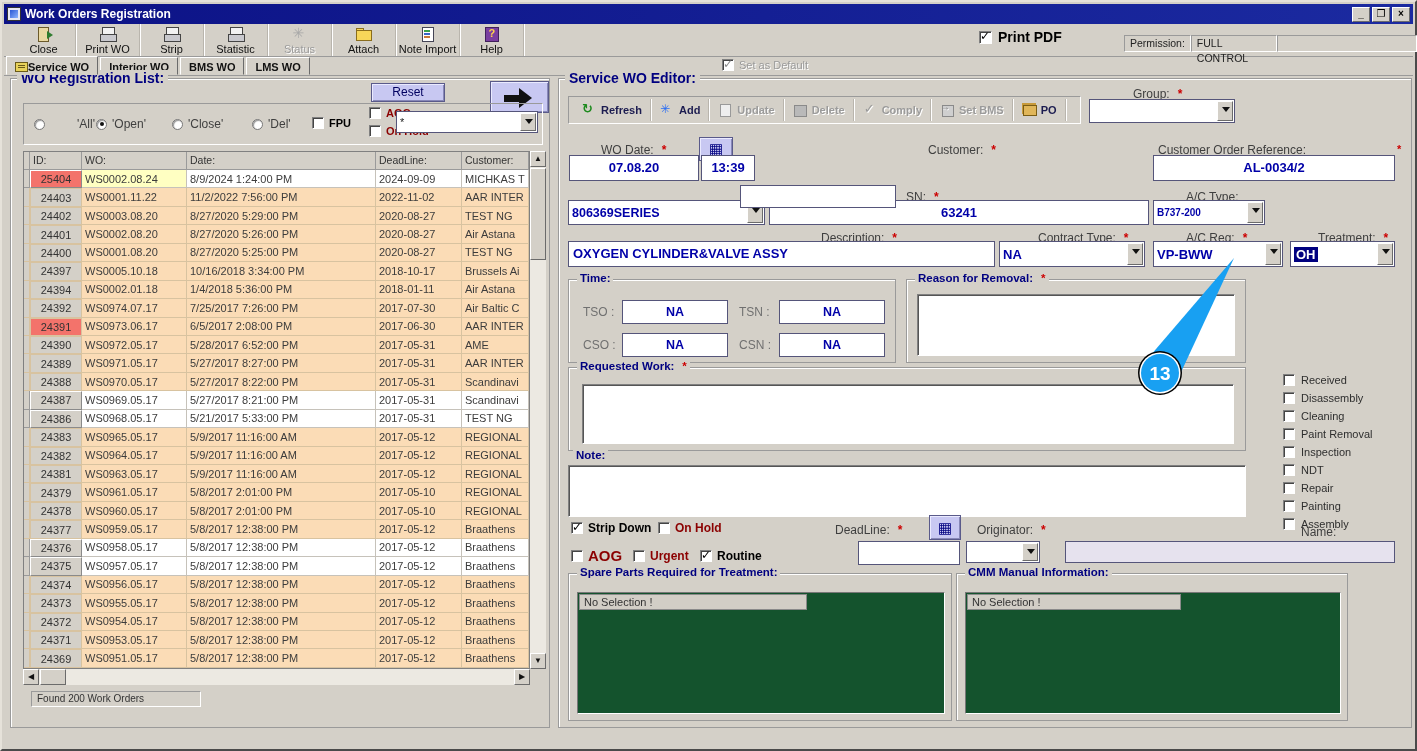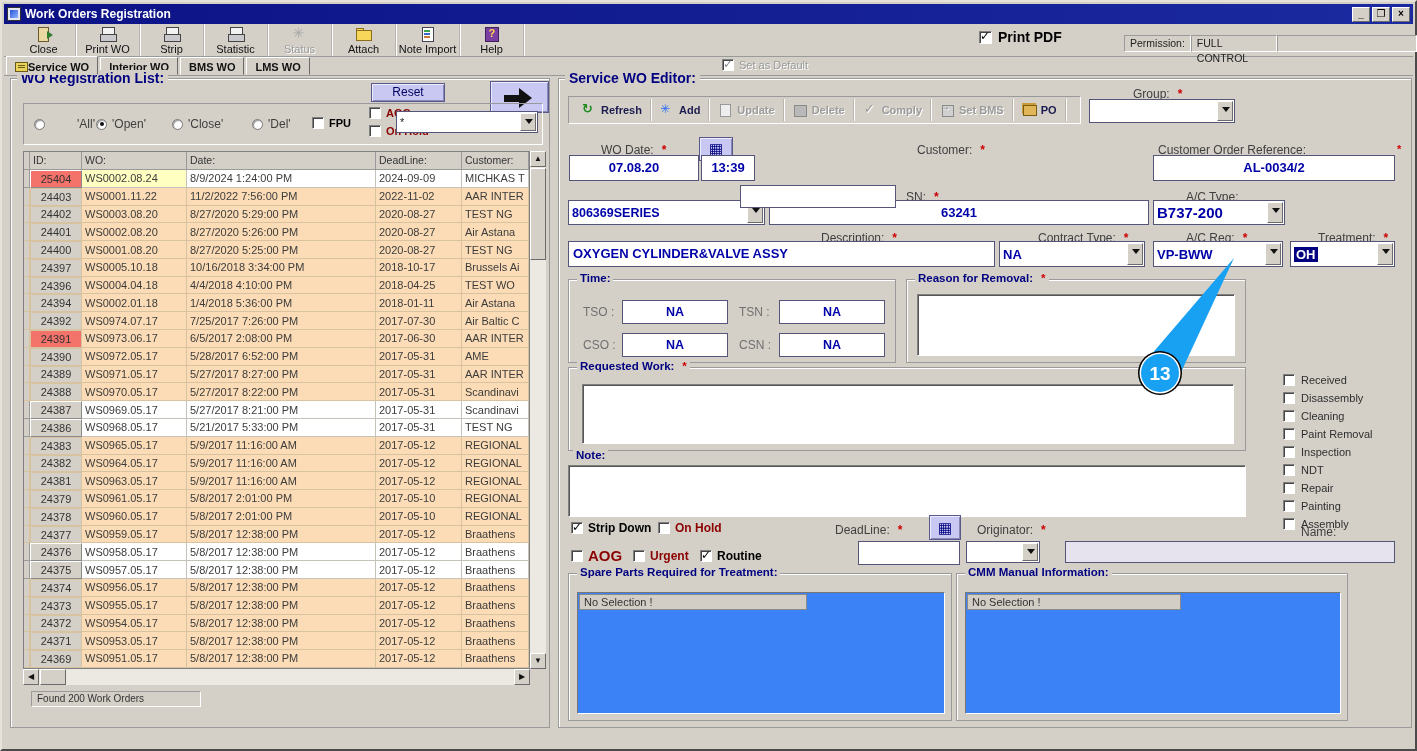--- a/index.html
+++ b/index.html
@@ -112,21 +112,21 @@
   .eic-comply::before { content:"\2713"; position:absolute; left:2px; top:-2px; color:#9b9b9b; font-size:13px; font-weight:bold; }
   .eic-setbms::before { content:""; position:absolute; left:3px; top:2px; width:10px; height:10px; background:#cfcfcf; border:1px solid #8a8a8a; }
   .eic-setbms::after { content:"\2192"; position:absolute; left:1px; top:-2px; color:#888; font-size:10px; }
   .eic-po::before { content:""; position:absolute; left:2px; top:2px; width:12px; height:9px; background:#e0b659; border:1px solid #7a5d14; box-shadow:-1px -2px 0 #c89a3a; }
 
   .wonum { position:absolute; left:684px; top:16px; width:152px; height:32px; background:#fff; border:1px solid #55557a; color:#0010cc; font-weight:bold; font-size:21px; text-align:center; line-height:30px; }
 
   .ck-list { position:absolute; left:724px; top:292px; width:130px; }
   .ck-item { display:flex; align-items:center; gap:6px; height:18px; color:#2e2e2e; font-size:11px; }
 
-  .noselbox { position:absolute; background:#3b82f6; border:1px solid; border-color:#777 #fff #fff #777; }
+  .noselbox { position:absolute; background:#14532d; border:1px solid; border-color:#777 #fff #fff #777; }
   .nosel-hdr { position:absolute; left:1px; top:1px; height:16px; background:#d2cec6; border:1px solid #8a8a8a; font-size:11px; color:#333; padding:1px 0 0 4px; }
 
   .maroon { color:#8b0000; font-weight:bold; }
   .blackb { color:#000; font-weight:bold; }
 
   .callout-svg { position:absolute; left:0; top:0; pointer-events:none; z-index:60; }
 </style>
 </head>
 <body>
 
@@ -313,28 +313,20 @@
           <div class="trow peach">
             <div class="td sel c0"></div>
             <div class="td idc c1">24397</div>
             <div class="td c2">WS0005.10.18</div>
             <div class="td c3">10/16/2018 3:34:00 PM</div>
             <div class="td c4">2018-10-17</div>
             <div class="td c5">Brussels Ai</div>
           </div>
           <div class="trow peach">
             <div class="td sel c0"></div>
-            <div class="td idc c1">24396</div>
-            <div class="td c2">WS0004.04.18</div>
-            <div class="td c3">4/4/2018 4:10:00 PM</div>
-            <div class="td c4">2018-04-25</div>
-            <div class="td c5">TEST WO</div>
-          </div>
-          <div class="trow peach">
-            <div class="td sel c0"></div>
             <div class="td idc c1">24394</div>
             <div class="td c2">WS0002.01.18</div>
             <div class="td c3">1/4/2018 5:36:00 PM</div>
             <div class="td c4">2018-01-11</div>
             <div class="td c5">Air Astana</div>
           </div>
           <div class="trow peach">
             <div class="td sel c0"></div>
             <div class="td idc c1">24392</div>
             <div class="td c2">WS0974.07.17</div>
@@ -554,21 +546,21 @@
       <span class="cbtn"></span>
     </div>
 
     <div class="lbl" style="position:absolute;left:42px;top:64px;">
       <span>WO Date:</span><span class="req">*</span>
     </div>
     <div class="btn-lav" style="left:140px;top:58px;width:34px;height:24px;font-size:15px;line-height:22px;color:#000080;"><span>▦</span></div>
     <div class="vbox center" style="left:10px;top:76px;width:130px;height:26px;font-size:13px;line-height:24px;">07.08.20</div>
     <div class="vbox center" style="left:142px;top:76px;width:54px;height:26px;font-size:13px;line-height:24px;">13:39</div>
 
-    <div class="lbl" style="position:absolute;left:358px;top:64px;text-align:center;">
+    <div class="lbl" style="position:absolute;left:369px;top:64px;text-align:center;">
       <span>Customer:</span><span class="req">*</span>
     </div>
 
     <div class="lbl" style="position:absolute;left:599px;top:64px;">Customer Order Reference:</div>
     <span class="req" style="position:absolute;left:830px;top:64px;">*</span>
     <div class="vbox center" style="left:594px;top:76px;width:242px;height:26px;font-size:13px;line-height:24px;">AL-0034/2</div>
 
     <div class="lbl" style="position:absolute;left:216px;top:111px;">
       <span>PN:</span><span class="req">*</span>
     </div>
@@ -576,21 +568,21 @@
     <div class="lbl" style="position:absolute;left:347px;top:111px;">
       <span>SN:</span><span class="req">*</span>
     </div>
     <div class="lbl" style="position:absolute;left:627px;top:111px;">A/C Type:</div>
 
     <div class="combo" style="left:9px;top:121px;width:197px;height:25px;font-size:12.5px;">
       <span class="cval">806369SERIES</span>
       <span class="cbtn"></span>
     </div>
     <div class="vbox center" style="left:210px;top:121px;width:380px;height:25px;font-size:13px;line-height:23px;">63241</div>
-    <div class="combo" style="left:594px;top:121px;width:132px;height:25px;font-size:15px;">
+    <div class="combo" style="left:594px;top:121px;width:112px;height:25px;font-size:10px;">
       <span class="cval">B737-200</span>
       <span class="cbtn"></span>
     </div>
 
     <div class="lbl" style="position:absolute;left:262px;top:152px;">
       <span>Description:</span><span class="req">*</span>
     </div>
     <div class="vbox" style="left:9px;top:162px;width:427px;height:26px;font-size:13px;line-height:24px;padding-left:4px;">OXYGEN CYLINDER&amp;VALVE ASSY</div>
 
     <div class="lbl" style="position:absolute;left:479px;top:152px;">

